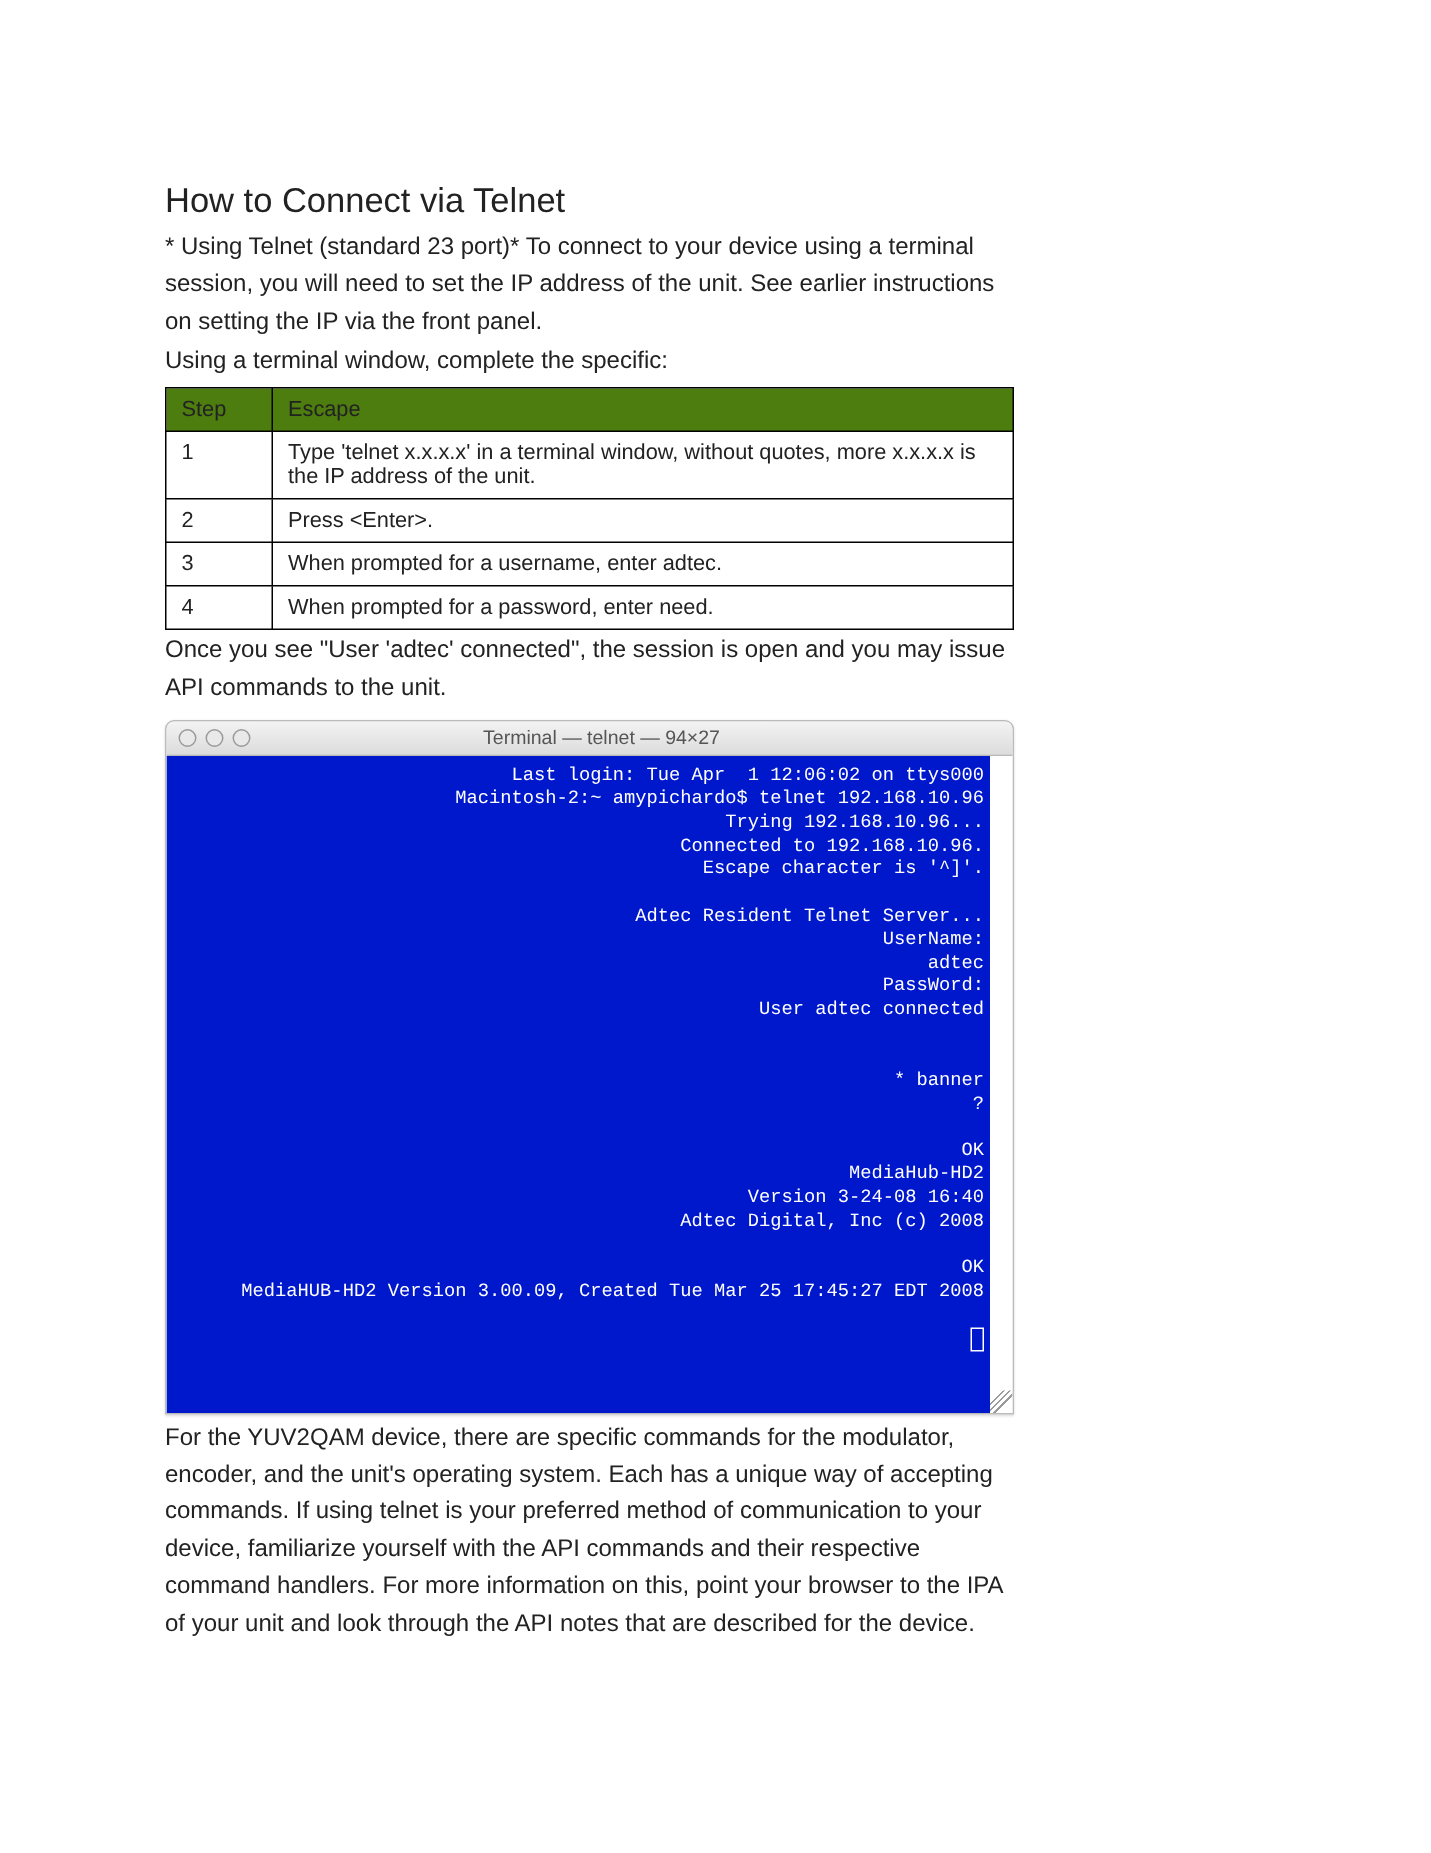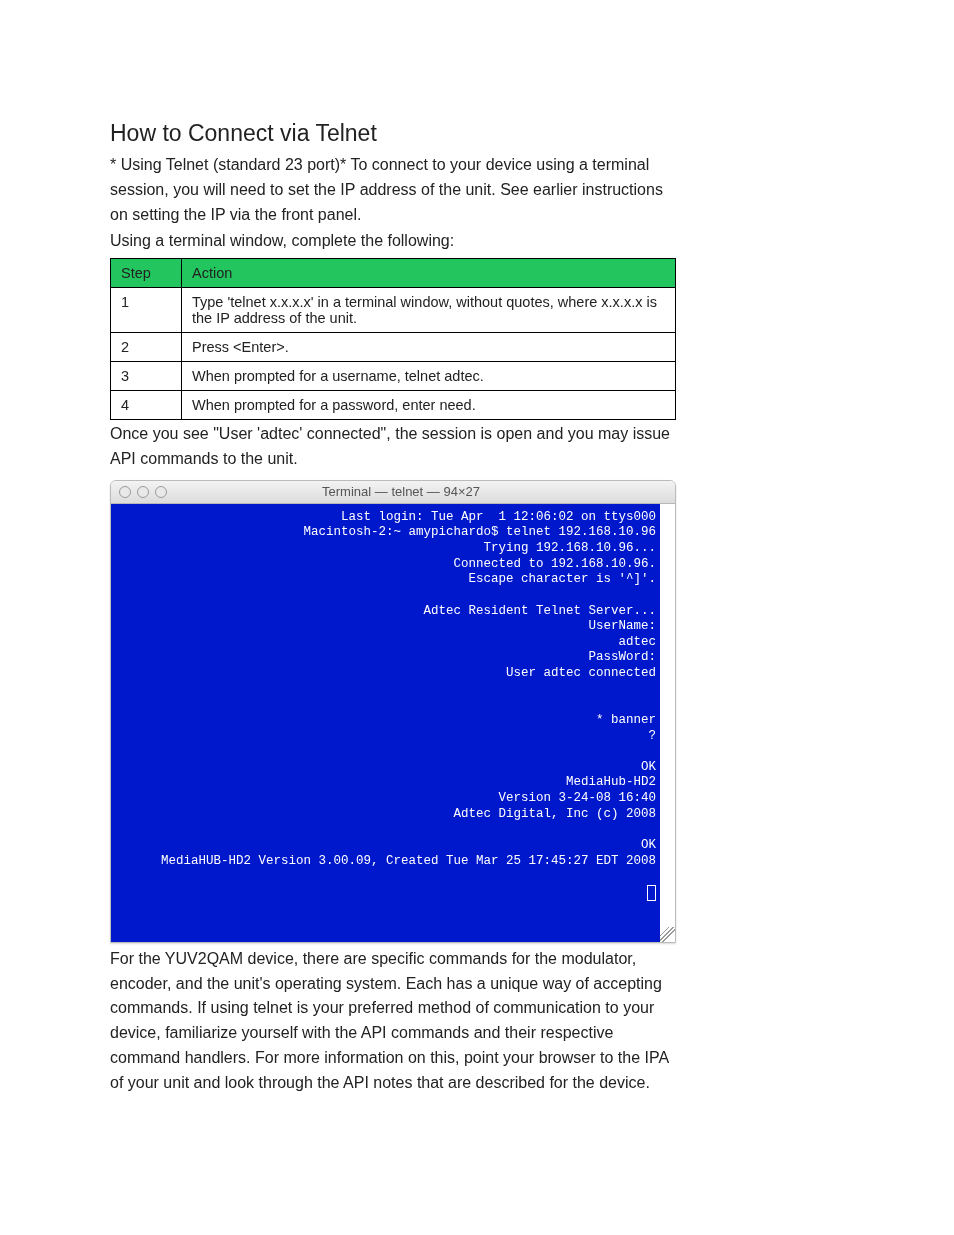--- a/index.html
+++ b/index.html
@@ -33,21 +33,21 @@
     margin: 4px 0 2px 0;
     font-size: 14.5px;
   }
   table.steps th, table.steps td {
     border: 1.5px solid #000;
     padding: 6px 10px;
     text-align: left;
     vertical-align: top;
   }
   table.steps th {
-    background: #22c55e;
+    background: #4d7c0f;
     font-weight: 400;
   }
   table.steps td.step-col {
     width: 50px;
   }
 
   
   .term-window {
     margin: 8px 0 4px 0;
     border: 1px solid #bbb;
@@ -124,41 +124,41 @@
   }
 </style>
 </head>
 <body>
 
 <div class="page">
 
   <h2 class="title">How to Connect  via Telnet</h2>
 
   <p class="body">* Using Telnet (standard 23 port)* To connect to your device using a terminal session, you will need to set the IP address of the unit. See earlier instructions on setting the IP via the front panel.</p>
-  <p class="body">Using a terminal window, complete the following:</p>
+  <p class="body">Using a terminal window, complete the specific:</p>
 
   <table class="steps">
     <thead>
       <tr>
         <th class="step-col">Step</th>
-        <th>Action</th>
+        <th>Escape</th>
       </tr>
     </thead>
     <tbody>
       <tr>
         <td class="step-col">1</td>
-        <td>Type 'telnet x.x.x.x' in a terminal window, without quotes, where x.x.x.x is the IP address of the unit.</td>
+        <td>Type 'telnet x.x.x.x' in a terminal window, without quotes, more x.x.x.x is the IP address of the unit.</td>
       </tr>
       <tr>
         <td class="step-col">2</td>
         <td>Press &lt;Enter&gt;.</td>
       </tr>
       <tr>
         <td class="step-col">3</td>
-        <td>When prompted for a username, telnet adtec.</td>
+        <td>When prompted for a username, enter adtec.</td>
       </tr>
       <tr>
         <td class="step-col">4</td>
         <td>When prompted for a password, enter need.</td>
       </tr>
     </tbody>
   </table>
 
   <p class="body">Once you see "User 'adtec' connected", the session is open and you may issue API commands to the unit.</p>
 

